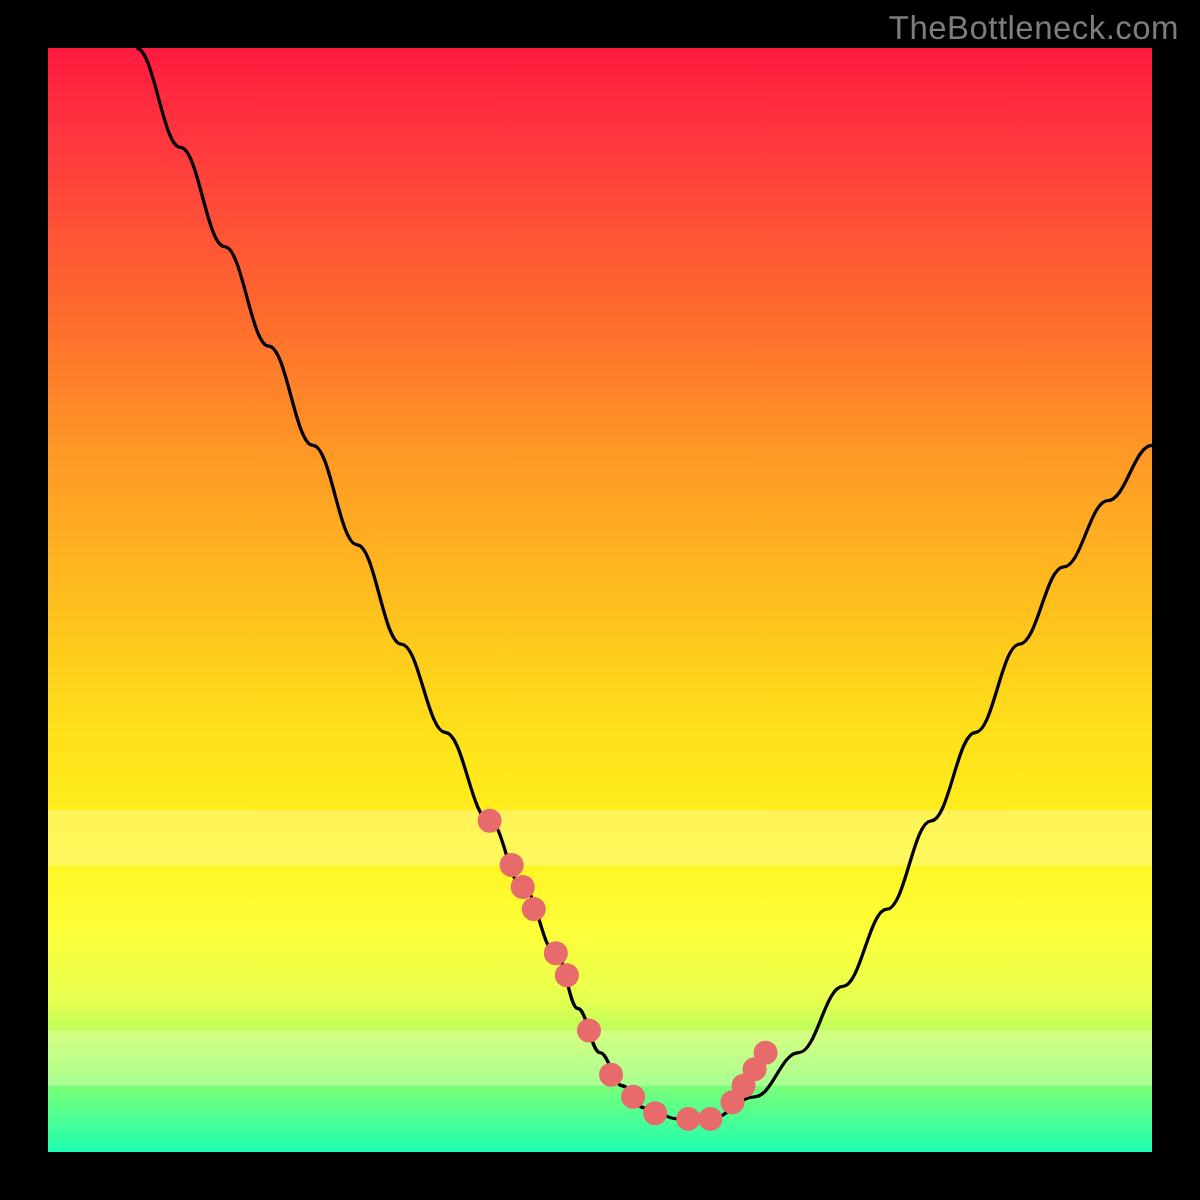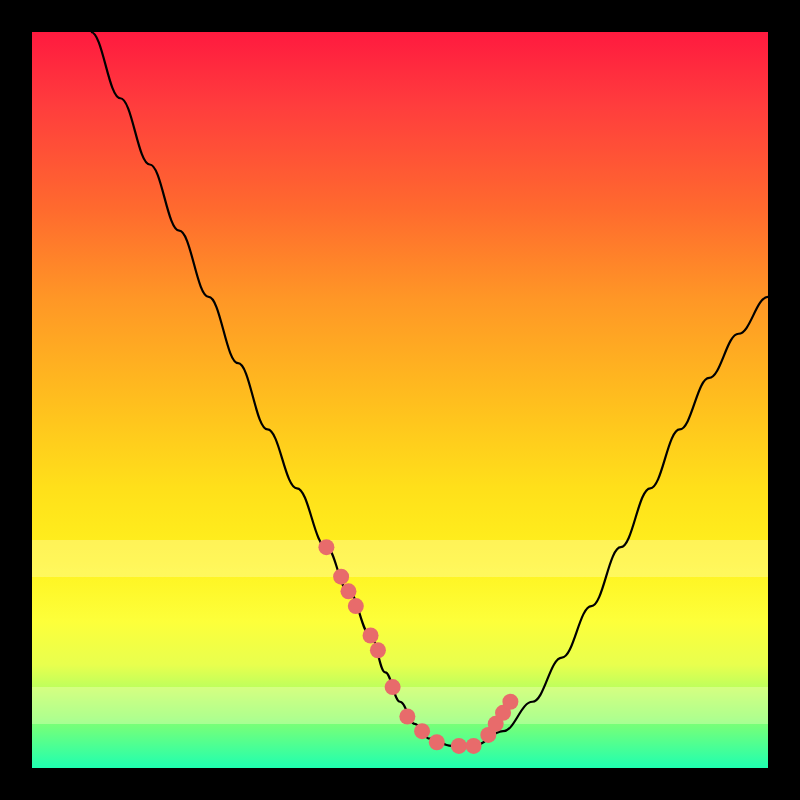--- a/index.html
+++ b/index.html
@@ -73,20 +73,21 @@
   }
   .dot {
     fill: #e86b6b;
     stroke: none;
   }
 </style>
 </head>
 <body>
 
 <div class="frame">
+  <div class="watermark">TheBottleneck.com</div>
   <div class="plot">
     <div class="whiteband top"></div>
     <div class="whiteband bot"></div>
     <svg class="curve" viewBox="0 0 736 736">
       <path id="curvePath" class="curve-path" d="M 58.88 0 C 70.656 0, 76.544 66.24000000000001, 88.32 66.24000000000001 C 100.096 66.24000000000001, 105.984 132.48000000000002, 117.76 132.48000000000002 C 129.536 132.48000000000002, 135.424 198.72000000000003, 147.20000000000002 198.72000000000003 C 158.976 198.72000000000003, 164.864 264.96, 176.64 264.96 C 188.416 264.96, 194.304 331.2, 206.08 331.2 C 217.85600000000002 331.2, 223.744 397.44, 235.52 397.44 C 247.296 397.44, 253.184 456.32, 264.96 456.32 C 276.736 456.32, 282.624 515.2, 294.40000000000003 515.2 C 303.232 515.2, 307.648 559.36, 316.48 559.36 C 325.312 559.36, 329.728 603.52, 338.56 603.52 C 344.448 603.52, 347.392 640.3199999999999, 353.28 640.3199999999999 C 359.168 640.3199999999999, 362.11199999999997 669.76, 368 669.76 C 373.88800000000003 669.76, 376.832 691.84, 382.72 691.84 C 388.60800000000006 691.84, 391.552 706.56, 397.44000000000005 706.56 C 406.27200000000005 706.56, 410.688 713.92, 419.52 713.92 C 428.352 713.92, 432.768 713.92, 441.59999999999997 713.92 C 453.376 713.92, 459.264 699.2, 471.04 699.2 C 482.81600000000003 699.2, 488.704 669.76, 500.48 669.76 C 512.256 669.76, 518.144 625.6, 529.92 625.6 C 541.696 625.6, 547.584 574.08, 559.36 574.08 C 571.1360000000001 574.08, 577.024 515.2, 588.8000000000001 515.2 C 600.576 515.2, 606.464 456.32, 618.24 456.32 C 630.016 456.32, 635.904 397.44, 647.68 397.44 C 659.456 397.44, 665.3439999999999 345.91999999999996, 677.12 345.91999999999996 C 688.896 345.91999999999996, 694.784 301.76000000000005, 706.56 301.76000000000005 C 718.336 301.76000000000005, 724.2239999999999 264.96, 736 264.96"></path>
       <g id="dots">
           <circle cx="294.40000000000003" cy="515.2" r="8" class="dot"></circle>
           <circle cx="309.12" cy="544.64" r="8" class="dot"></circle>
           <circle cx="316.48" cy="559.36" r="8" class="dot"></circle>
           <circle cx="323.84" cy="574.08" r="8" class="dot"></circle>

